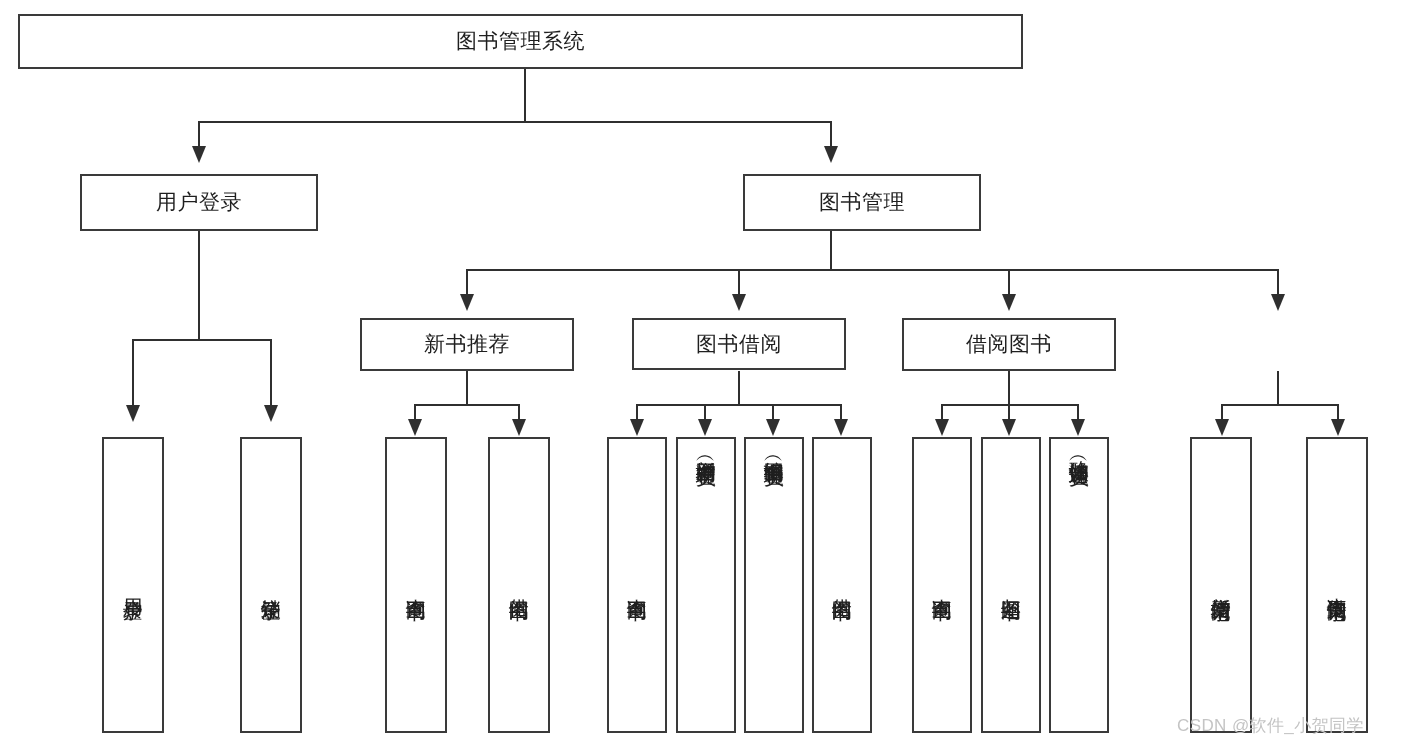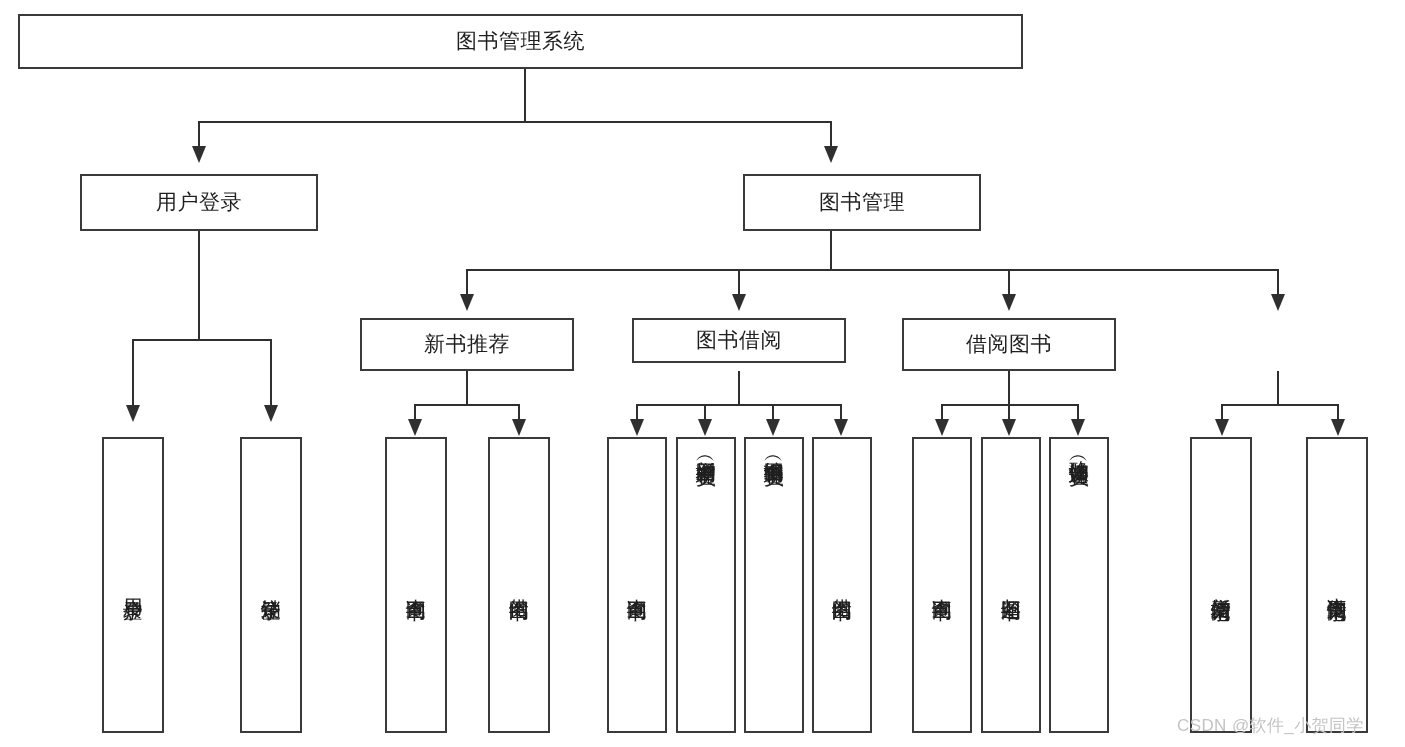--- a/index.html
+++ b/index.html
@@ -122,21 +122,21 @@
   <div class="conn vline" style="left:738px; top:269px; height:28px;"></div>
   <div class="arrow" style="left:732px; top:294px;"></div>
   <div class="conn vline" style="left:1008px; top:269px; height:28px;"></div>
   <div class="arrow" style="left:1002px; top:294px;"></div>
   <div class="conn vline" style="left:1277px; top:269px; height:28px;"></div>
   <div class="arrow" style="left:1271px; top:294px;"></div>
 
   <div class="node horiz" style="left:360px; top:318px; width:214px; height:53px;">
     <span class="label">新书推荐</span>
   </div>
-  <div class="node horiz" style="left:632px; top:318px; width:214px; height:45px;">
+  <div class="node horiz" style="left:632px; top:318px; width:214px; height:52px;">
     <span class="label">图书借阅</span>
   </div>
   <div class="node horiz" style="left:902px; top:318px; width:214px; height:53px;">
     <span class="label">借阅图书</span>
   </div>
 
   <div class="conn vline" style="left:466px; top:371px; height:35px;"></div>
   <div class="conn hline" style="left:414px; top:404px; width:106px;"></div>
   <div class="conn vline" style="left:414px; top:404px; height:18px;"></div>
   <div class="arrow" style="left:408px; top:419px;"></div>

